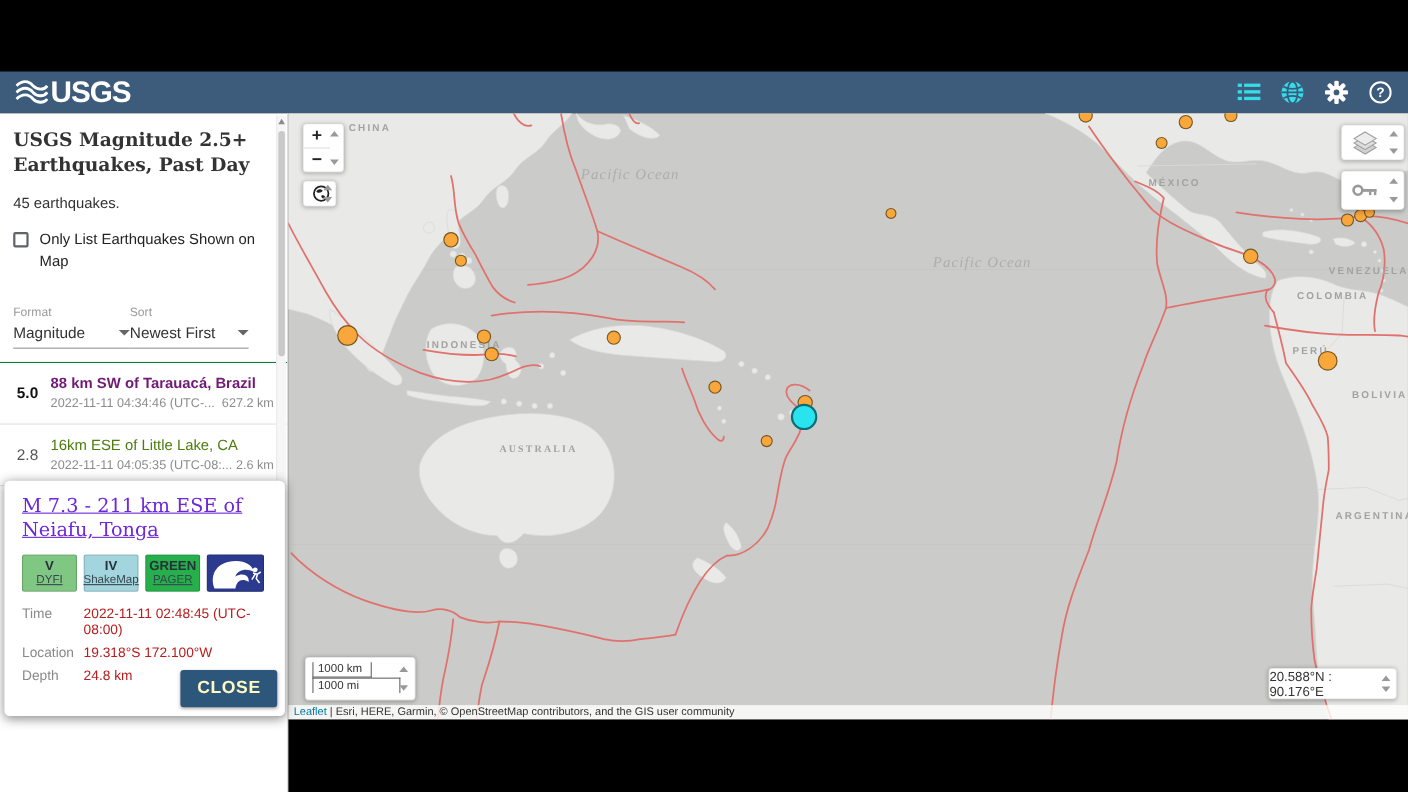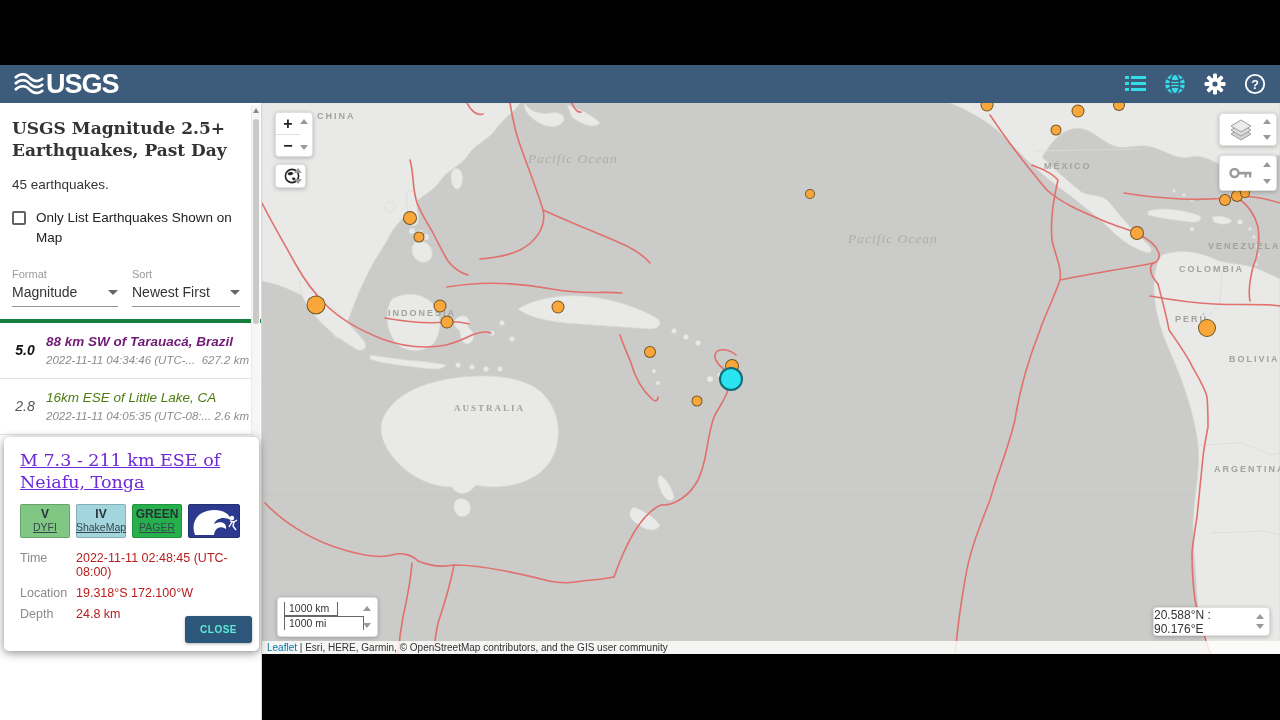--- a/index.html
+++ b/index.html
@@ -14,29 +14,29 @@
   #header-icons{display:flex;align-items:center;gap:18px;}
   
   #sidebar{position:absolute;left:0;top:103px;width:262px;height:658px;background:#fff;
            border-right:1px solid #d7d7d5;}
   #sb-title{font-family:"DejaVu Serif","Liberation Serif",serif;font-weight:bold;color:#333;
             font-size:17px;line-height:22px;width:228px;margin:14px 0 0 12px;}
   #sb-count{font-size:13.5px;color:#333;margin:16px 0 0 12px;}
   #sb-check{display:flex;margin:16px 0 0 12px;width:230px;gap:10px;}
   #sb-checkbox{width:14px;height:14px;border:2px solid #5f6368;border-radius:2px;margin-top:3px;flex:none;background:#fff;}
   #sb-check-label{font-size:13.5px;color:#222;line-height:20px;}
-  #sb-selects{display:flex;margin:20px 0 0 12px;gap:14px;}
+  #sb-selects{display:flex;margin:30px 0 0 12px;}
   .sel-col{display:flex;flex-direction:column;}
   .sel-label{font-size:11px;color:#9a9a9a;}
   .sel-value{font-size:14px;color:#333;border-bottom:1px solid #949494;padding:4px 0 6px 0;
              display:flex;align-items:center;justify-content:space-between;}
   .sel-col.c1 .sel-value{width:106px;} .sel-col.c2 .sel-value{width:108px;}
   .caret{width:0;height:0;border-left:5px solid transparent;border-right:5px solid transparent;
          border-top:5px solid #666;margin-left:8px;}
-  #quake-list{margin-top:12px;border-top:4px solid #15803d;font-style:italic;}
+  #quake-list{margin-top:12px;border-top:1px solid #15803d;}
   .q-row{display:flex;padding:11px 10px 12px 4px;border-bottom:1px solid #e2e2e2;}
   .q-mag{width:42px;text-align:center;font-size:14px;color:#555;padding-top:8px;flex:none;}
   .q-mag.em{font-weight:bold;color:#111;}
   .q-main{flex:1;min-width:0;}
   .q-title{font-size:13.5px;color:#4d7c0f;white-space:nowrap;}
   .q-title.em{font-weight:bold;color:#701a75;}
   .q-meta{display:flex;justify-content:space-between;font-size:11.5px;color:#8c8c8c;margin-top:5px;padding-right:2px;}
   
   #sb-scroll{position:absolute;right:1px;top:2px;width:9px;height:547px;background:#f6f6f6;border-left:1px solid #ebebeb;}
   #sb-scroll .arr{position:absolute;left:1px;top:3px;width:0;height:0;border-left:3.5px solid transparent;
@@ -51,22 +51,22 @@
   .badge{width:50px;height:34px;border-radius:2px;display:flex;flex-direction:column;align-items:center;
          justify-content:center;border:1px solid rgba(0,0,0,.18);}
   .badge .b-val{font-size:12px;font-weight:bold;color:#263238;line-height:13px;}
   .badge .b-lab{font-size:10.5px;color:#37474f;text-decoration:underline;line-height:13px;}
   .badge.dyfi{background:#81c784;} .badge.shakemap{background:#a3d5df;} .badge.pager{background:#26b04c;}
   #tsunami{width:52px;height:34px;border-radius:2px;background:#2b3a8e;border:1px solid #223070;overflow:hidden;}
   #popup-rows{margin-top:13px;}
   .p-row{display:flex;margin-bottom:7px;}
   .p-label{width:56px;font-size:12.5px;color:#8a8a8a;flex:none;}
   .p-value{font-size:12.5px;color:#b91c1c;}
-  #close-btn{position:absolute;right:7px;bottom:8px;background:#2d567b;color:#5eead4;font-weight:bold;
-         font-size:10px;letter-spacing:.5px;padding:8px 15px;border-radius:3px;border:none;
+  #close-btn{position:absolute;right:7px;bottom:8px;background:#2d567b;color:#fef9c3;font-weight:bold;
+         font-size:16px;letter-spacing:.5px;padding:8px 15px;border-radius:3px;border:none;
          box-shadow:0 1px 3px rgba(0,0,0,.3);cursor:pointer;}
   
   #map{position:absolute;left:262px;top:103px;width:1018px;height:551px;background:#cbcbc9;overflow:hidden;}
   #basemap{position:absolute;left:0;top:0;}
   .map-label{position:absolute;pointer-events:none;white-space:nowrap;}
   .map-label.country{font-size:9px;letter-spacing:2px;color:#a2a2a0;font-weight:bold;}
   .map-label.ocean{font-family:"Liberation Serif",serif;font-style:italic;font-size:13.5px;color:#adadab;letter-spacing:1px;}
   .marker{position:absolute;border-radius:50%;background:#f9a63b;border:1.5px solid rgba(60,52,22,.7);
           transform:translate(-50%,-50%);cursor:pointer;}
   .marker.selected{background:#29e3ee;border:2px solid rgba(0,45,55,.65);}

